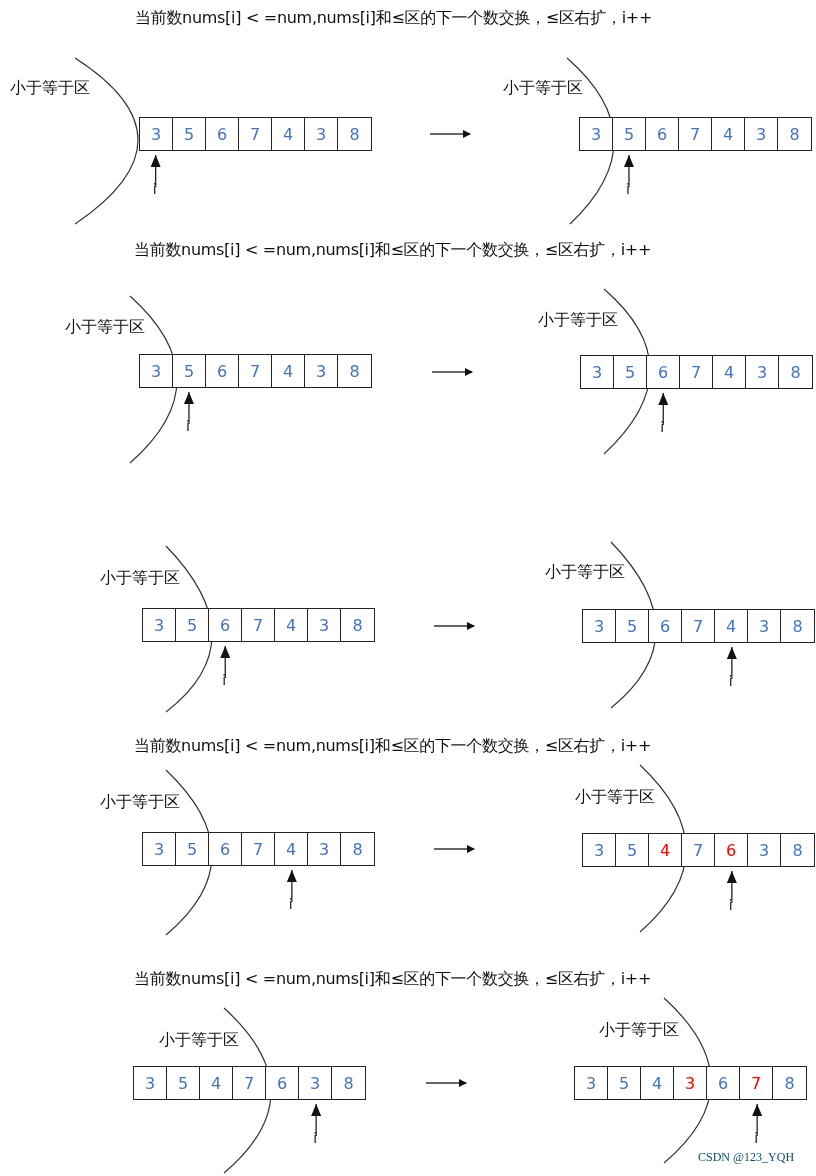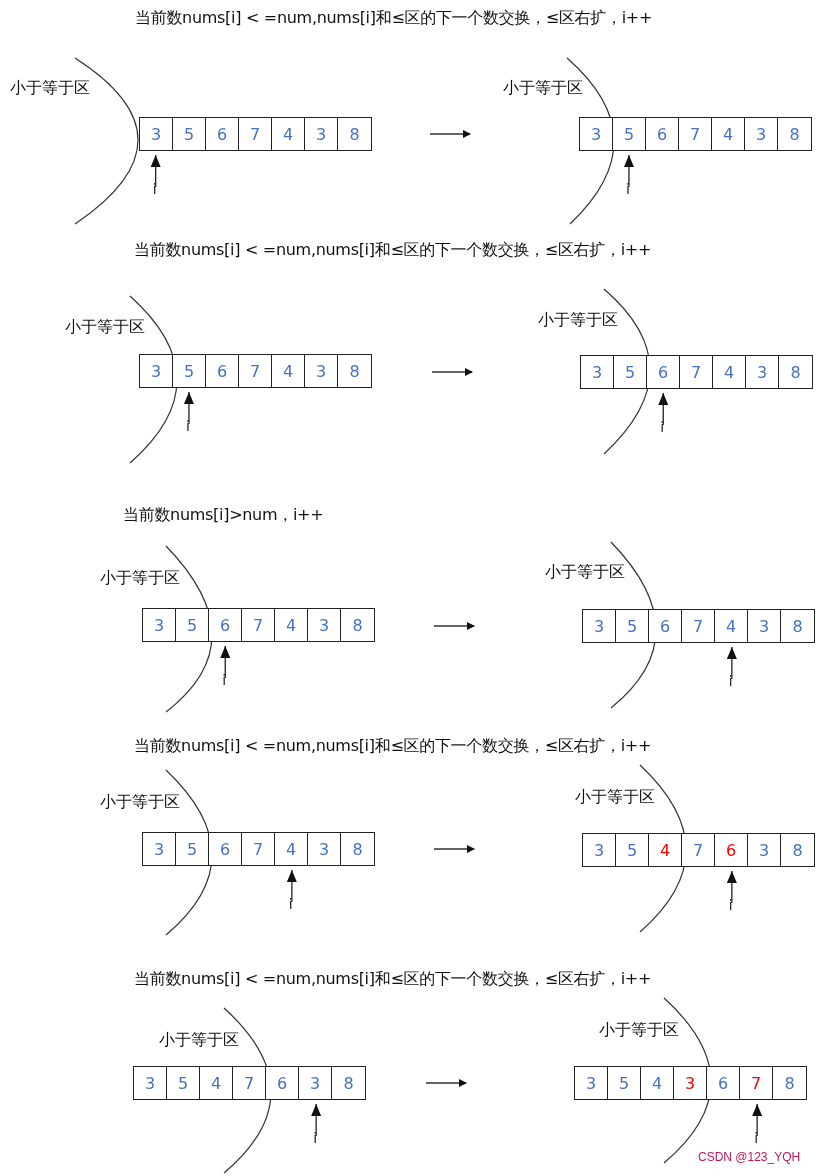--- a/index.html
+++ b/index.html
@@ -7,21 +7,21 @@
          font-family: "DejaVu Sans", "Liberation Sans", sans-serif; }
   #canvas { position: absolute; left: 0; top: 0; width: 816px; height: 1176px; }
   .step-title { position: absolute; font-size: 16px; color: #111; white-space: nowrap; letter-spacing: -0.3px; }
   .zone-label { position: absolute; font-size: 16px; color: #111; white-space: nowrap; }
   .arr { position: absolute; display: flex; border: 1px solid #222; box-sizing: border-box; background: #fff; }
   .cell { box-sizing: border-box; border-right: 1px solid #222; display: flex; align-items: center;
           justify-content: center; font-family: "DejaVu Sans", sans-serif; font-size: 16px; color: #4472c4; height: 100%; }
   .cell:last-child { border-right: none; }
   .cell.hl { color: #ff0000; }
   .ptr-label { position: absolute; font-size: 14px; color: #222; font-family: "DejaVu Sans", sans-serif; }
-  .watermark { position: absolute; font-size: 12px; color: #be185d; font-family: Liberation Sans, sans-serif; }
+  .watermark { position: absolute; font-size: 12px; color: #0c4a6e; font-family: Liberation Serif, serif; }
   svg { position: absolute; left: 0; top: 0; pointer-events: none; }
 </style>
 </head>
 <body>
 
 <div id="canvas">
   <svg id="lines" width="816" height="1176">
     <defs>
       <marker id="ah" markerWidth="8" markerHeight="8" refX="7" refY="4" orient="auto" markerUnits="userSpaceOnUse">
         <path d="M0,0 L8,4 L0,8 z" fill="#111"></path>
@@ -106,21 +106,20 @@
     <div class="arr" style="left: 580px; top: 355px; width: 233.1px; height: 34px;">
       <div class="cell" style="width: 33.3px;">3</div>
       <div class="cell" style="width: 33.3px;">5</div>
       <div class="cell" style="width: 33.3px;">6</div>
       <div class="cell" style="width: 33.3px;">7</div>
       <div class="cell" style="width: 33.3px;">4</div>
       <div class="cell" style="width: 33.3px;">3</div>
       <div class="cell" style="width: 33.3px;">8</div>
     </div>
     <div class="ptr-label" style="left: 660.25px; top: 419px;">i</div>
-    <div class="step-title" style="left: 123px; top: 505px;">当前数nums[i]&gt;num，i++</div>
     <div class="zone-label" style="left: 100px; top: 568px;">小于等于区</div>
     <div class="arr" style="left: 142px; top: 608px; width: 233.1px; height: 34px;">
       <div class="cell" style="width: 33.3px;">3</div>
       <div class="cell" style="width: 33.3px;">5</div>
       <div class="cell" style="width: 33.3px;">6</div>
       <div class="cell" style="width: 33.3px;">7</div>
       <div class="cell" style="width: 33.3px;">4</div>
       <div class="cell" style="width: 33.3px;">3</div>
       <div class="cell" style="width: 33.3px;">8</div>
     </div>

